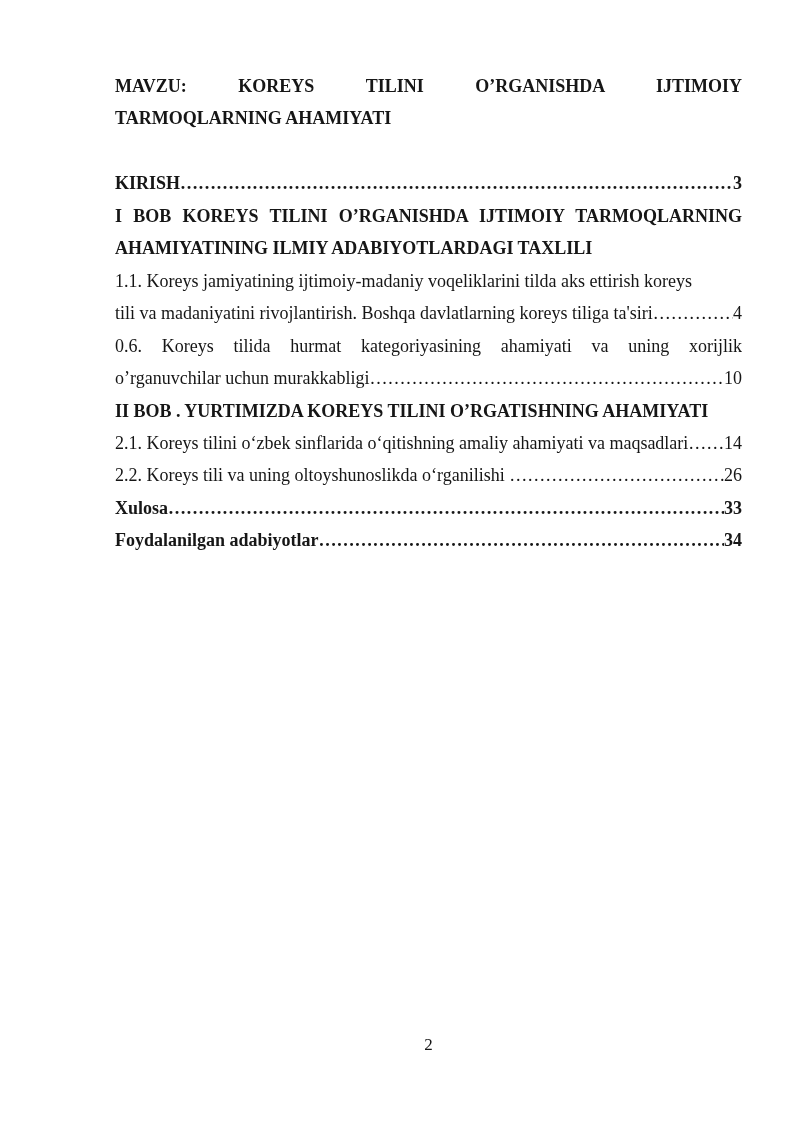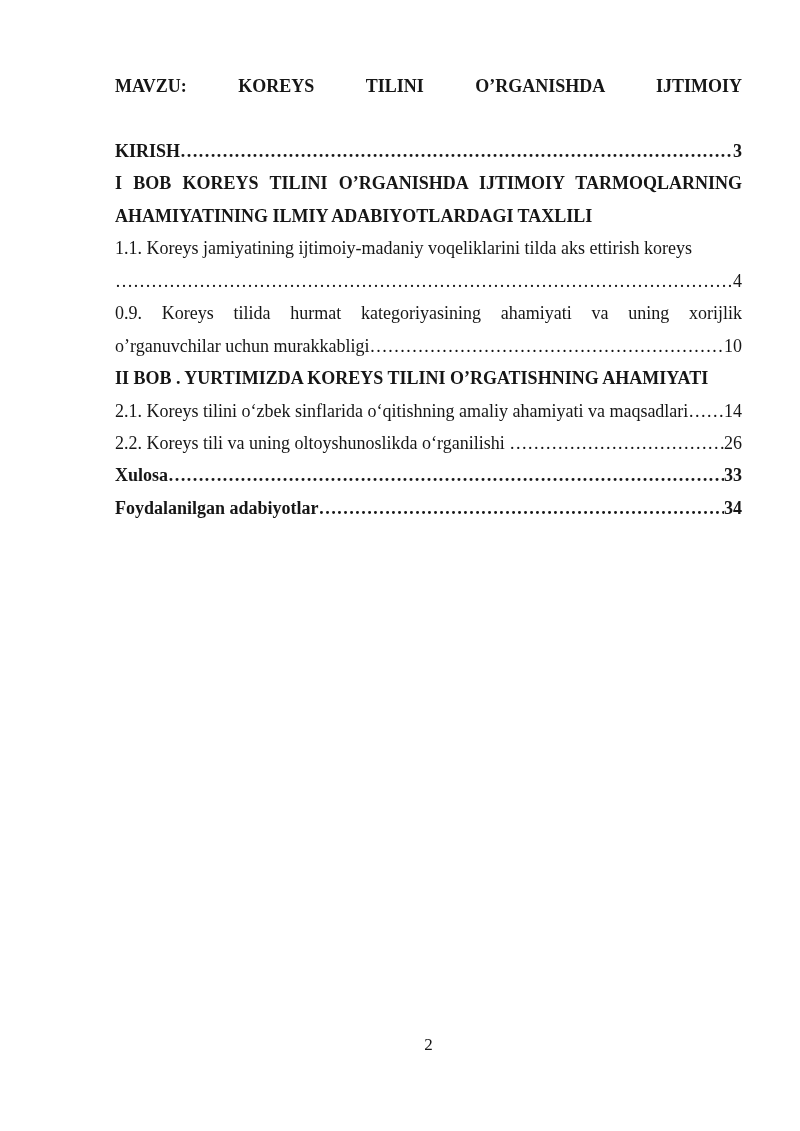--- a/index.html
+++ b/index.html
@@ -65,20 +65,25 @@
 <body>
 
 <div class="page">
   <div class="content">
   <div class="line bold justify">
     <span class="line-text">MAVZU: KOREYS TILINI O’RGANISHDA IJTIMOIY</span>
     
     
   </div>
 
+  <div class="line bold">
+    <span class="line-text">TARMOQLARNING AHAMIYATI</span>
+    
+    
+  </div>
 
   <div class="line">
     <span class="line-text"></span>
     
     
   </div>
 
 
   <div class="line bold leader-row">
     <span class="line-text">KIRISH</span>
@@ -98,26 +103,27 @@
     
   </div>
 
   <div class="line">
     <span class="line-text">1.1. Koreys jamiyatining ijtimoiy-madaniy voqeliklarini tilda aks ettirish koreys</span>
     
     
   </div>
 
   <div class="line leader-row">
+    <span class="line-text">tili va madaniyatini rivojlantirish. Boshqa davlatlarning koreys tiliga ta'siri</span>
     <span class="leader">……………………………………………………………………………………………………………………</span>
     <span class="page-ref">4</span>
   </div>
 
   <div class="line justify">
-    <span class="line-text">0.9. Koreys tilida hurmat kategoriyasining ahamiyati va uning xorijlik</span>
+    <span class="line-text">0.6. Koreys tilida hurmat kategoriyasining ahamiyati va uning xorijlik</span>
     
     
   </div>
 
   <div class="line leader-row">
     <span class="line-text">o’rganuvchilar uchun murakkabligi</span>
     <span class="leader">……………………………………………………………………………………………………………………</span>
     <span class="page-ref">10</span>
   </div>
 

